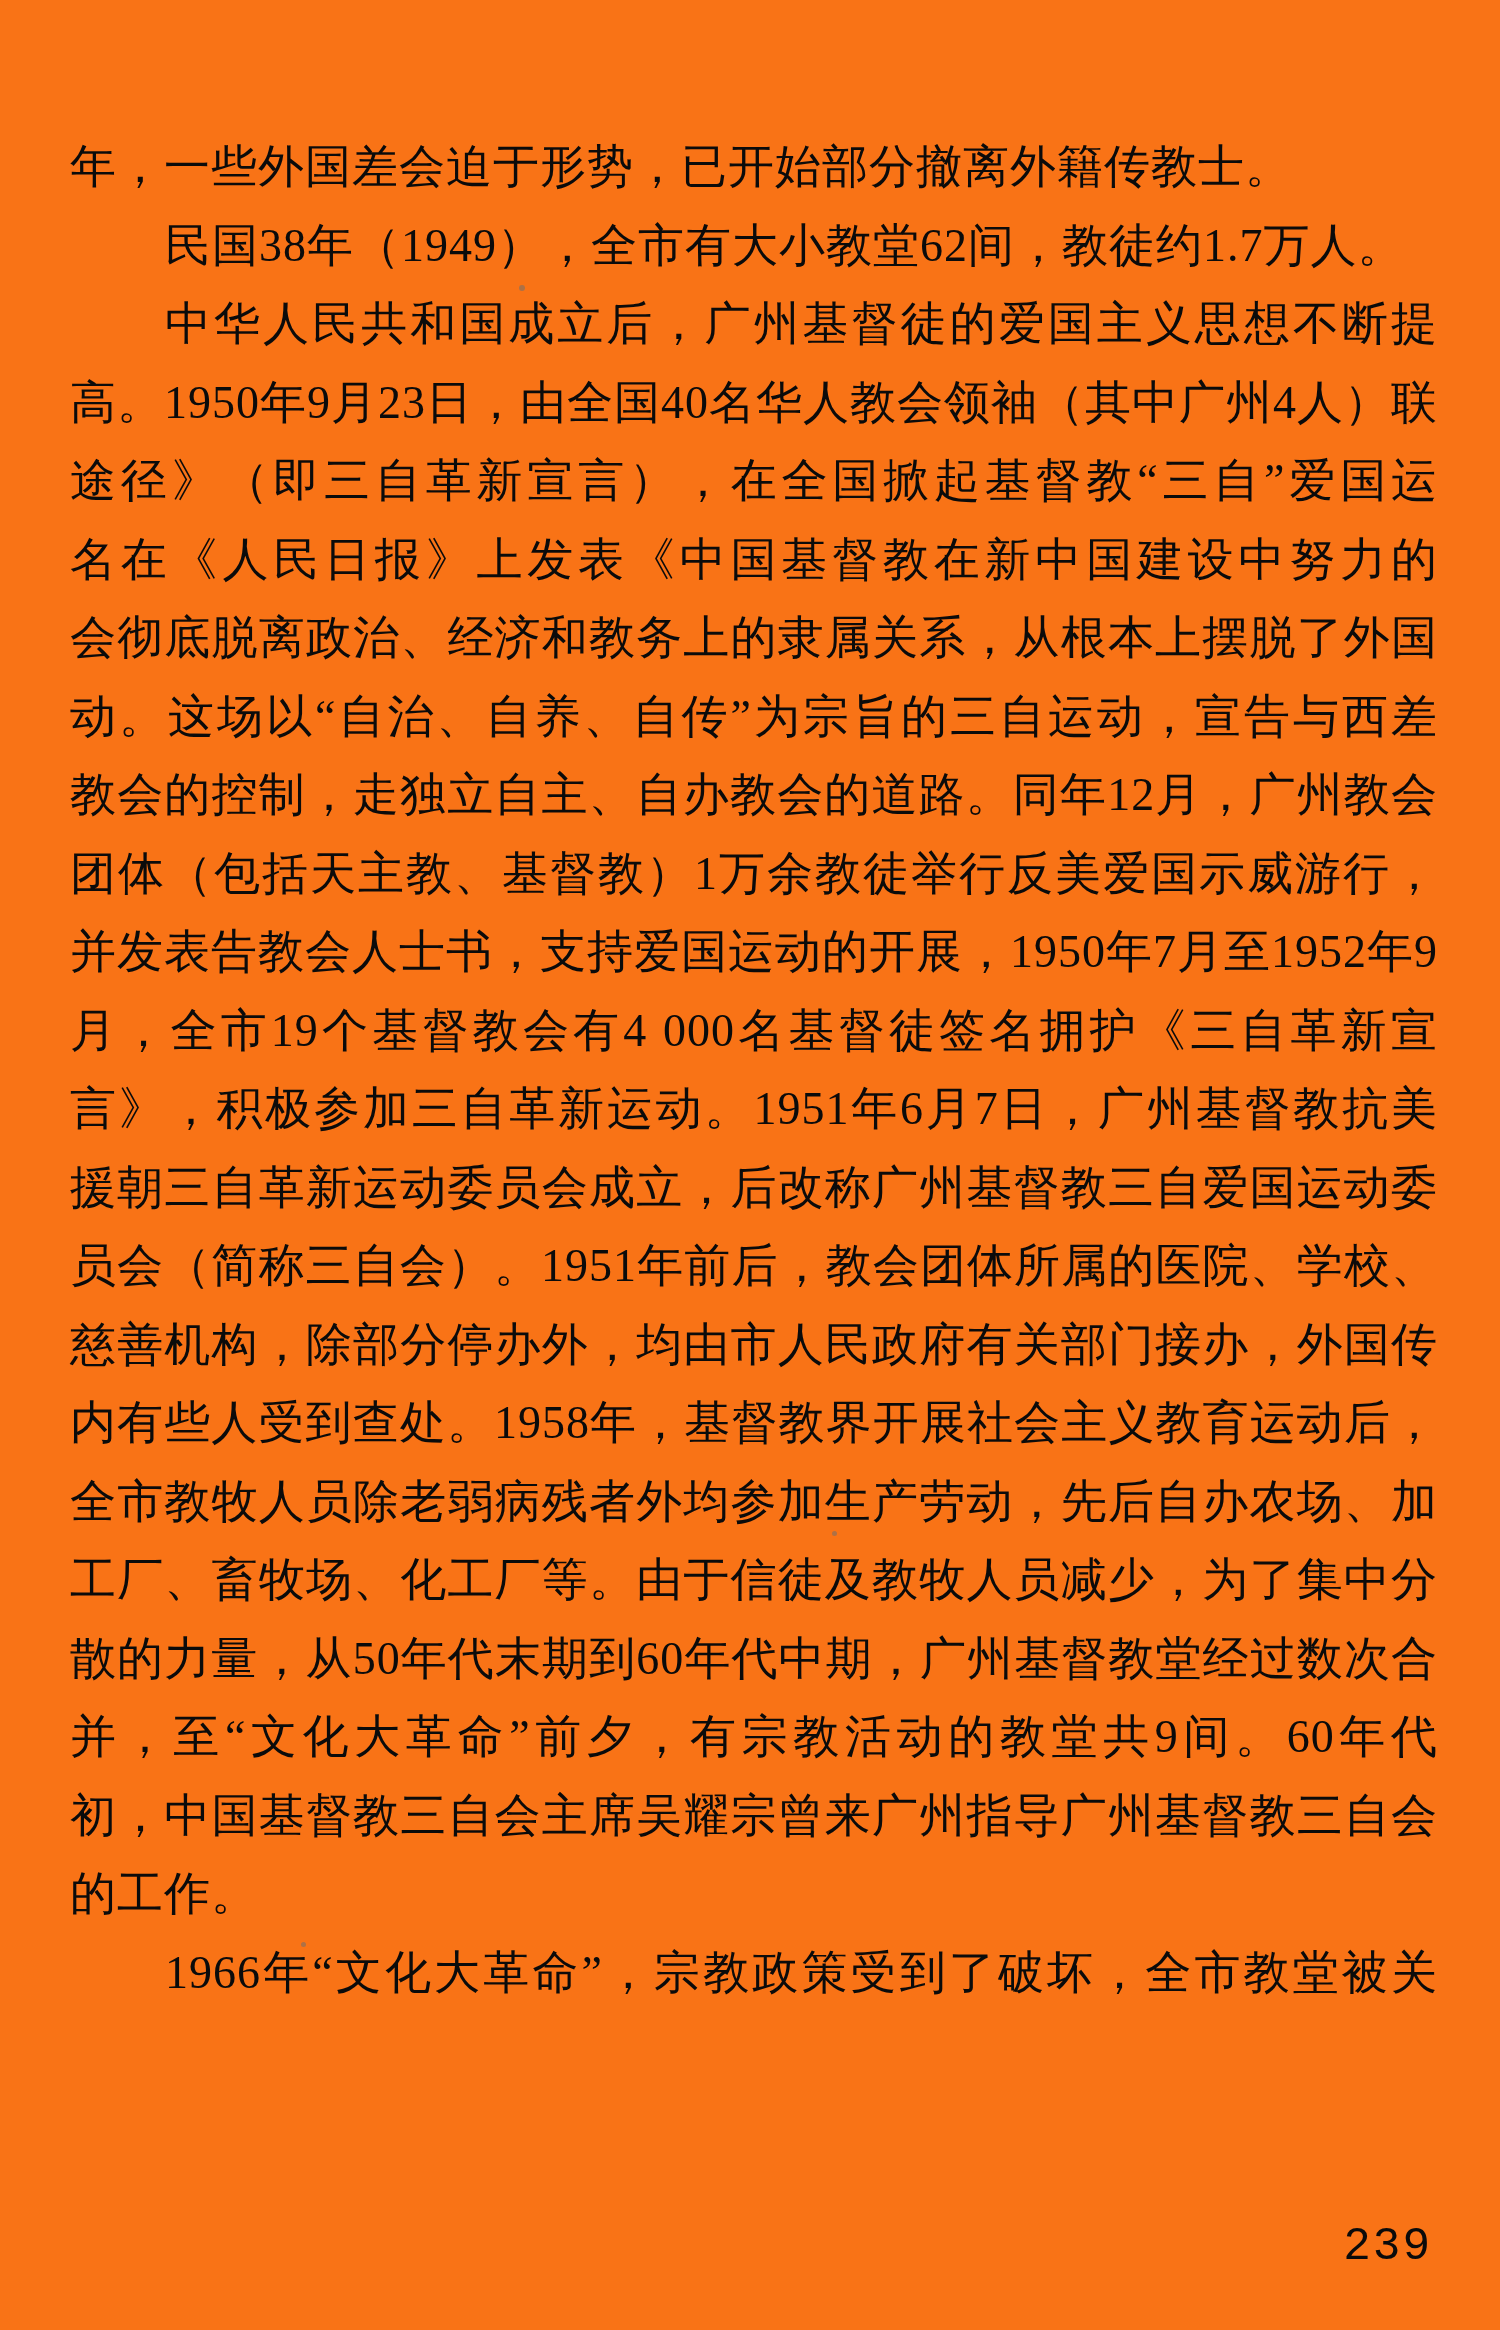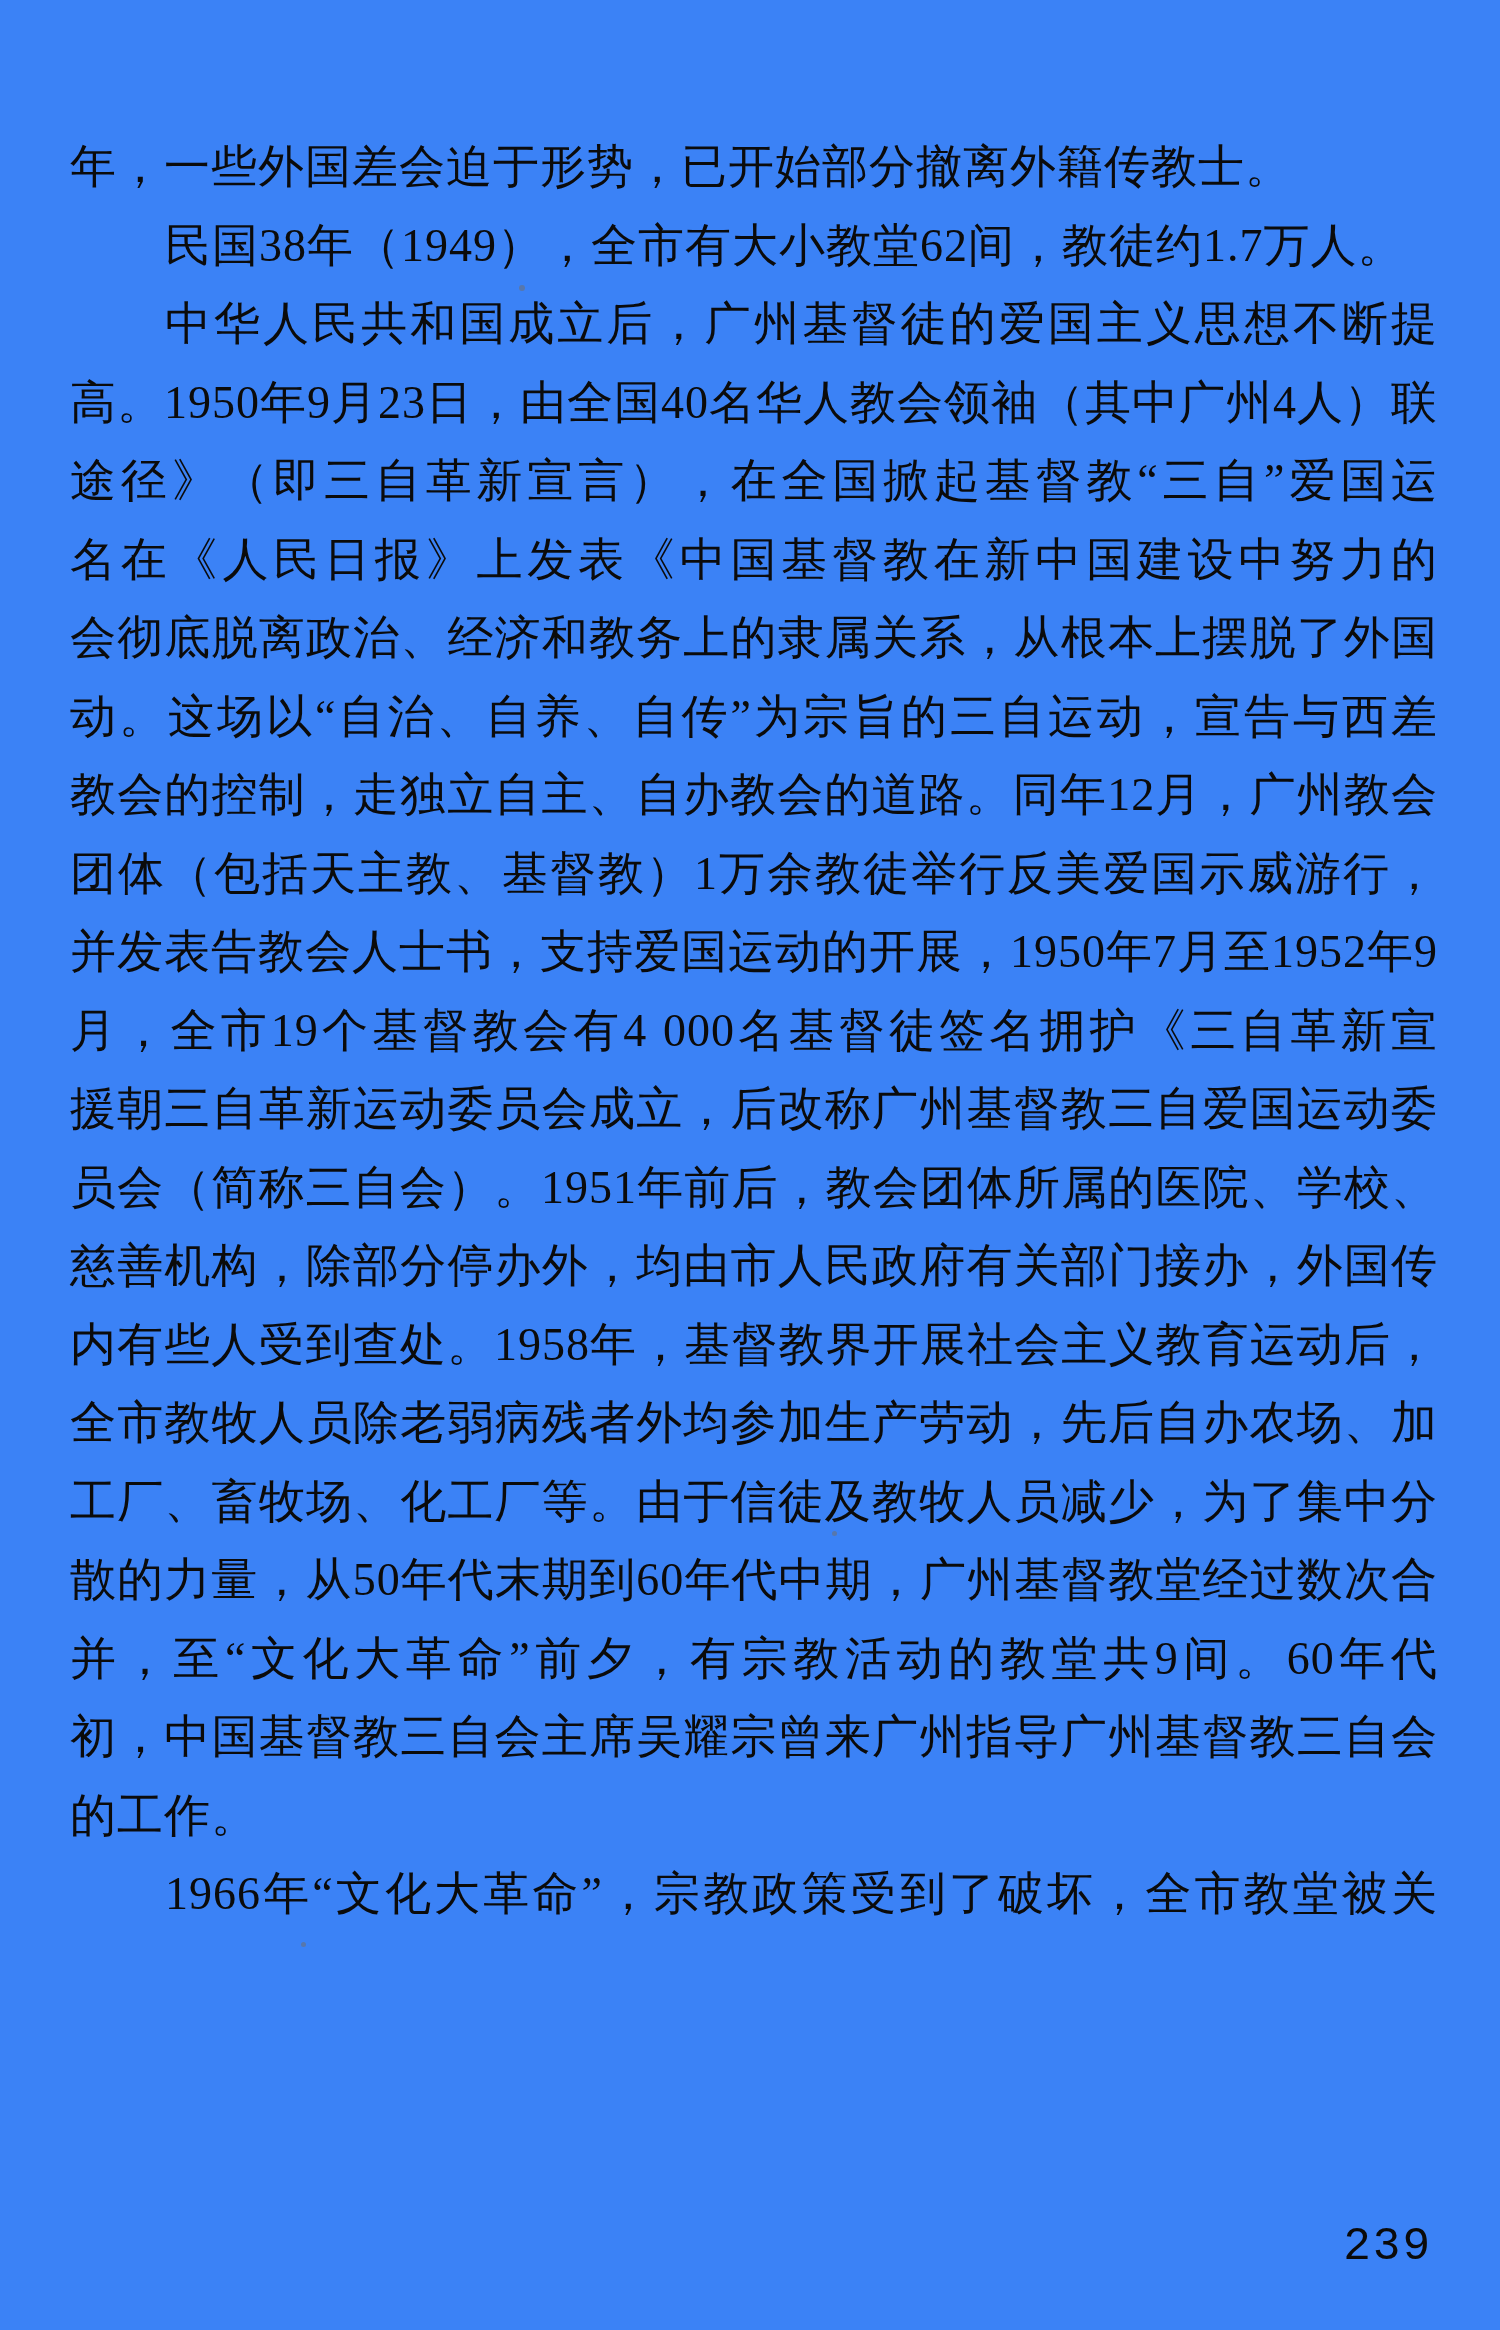--- a/index.html
+++ b/index.html
@@ -54,34 +54,35 @@
     background: #6f6f6f;
     opacity: 0.55;
   }
   .speck.s1 { left: 519px; top: 285px; width: 6px; height: 6px; }
   .speck.s2 { left: 832px; top: 1531px; width: 5px; height: 5px; }
   .speck.s3 { left: 301px; top: 1942px; width: 5px; height: 5px; }
 </style>
 </head>
 <body>
 
-<div class="page" style="background: #3b82f6; color: rgb(11, 11, 11);">
+<div class="page" style="background: #f97316; color: rgb(11, 11, 11);">
   <div class="text-block">
       <div class="line">年，一些外国差会迫于形势，已开始部分撤离外籍传教士。</div>
       <div class="line indent">民国38年（1949），全市有大小教堂62间，教徒约1.7万人。</div>
       <div class="line indent fill">中华人民共和国成立后，广州基督徒的爱国主义思想不断提</div>
       <div class="line fill">高。1950年9月23日，由全国40名华人教会领袖（其中广州4人）联</div>
       <div class="line fill">途径》（即三自革新宣言），在全国掀起基督教“三自”爱国运</div>
       <div class="line fill">名在《人民日报》上发表《中国基督教在新中国建设中努力的</div>
       <div class="line fill">会彻底脱离政治、经济和教务上的隶属关系，从根本上摆脱了外国</div>
       <div class="line fill">动。这场以“自治、自养、自传”为宗旨的三自运动，宣告与西差</div>
       <div class="line fill">教会的控制，走独立自主、自办教会的道路。同年12月，广州教会</div>
       <div class="line fill">团体（包括天主教、基督教）1万余教徒举行反美爱国示威游行，</div>
       <div class="line fill">并发表告教会人士书，支持爱国运动的开展，1950年7月至1952年9</div>
       <div class="line fill">月，全市19个基督教会有4 000名基督徒签名拥护《三自革新宣</div>
+      <div class="line fill">言》，积极参加三自革新运动。1951年6月7日，广州基督教抗美</div>
       <div class="line fill">援朝三自革新运动委员会成立，后改称广州基督教三自爱国运动委</div>
       <div class="line fill">员会（简称三自会）。1951年前后，教会团体所属的医院、学校、</div>
       <div class="line fill">慈善机构，除部分停办外，均由市人民政府有关部门接办，外国传</div>
       <div class="line fill">内有些人受到查处。1958年，基督教界开展社会主义教育运动后，</div>
       <div class="line fill">全市教牧人员除老弱病残者外均参加生产劳动，先后自办农场、加</div>
       <div class="line fill">工厂、畜牧场、化工厂等。由于信徒及教牧人员减少，为了集中分</div>
       <div class="line fill">散的力量，从50年代末期到60年代中期，广州基督教堂经过数次合</div>
       <div class="line fill">并，至“文化大革命”前夕，有宗教活动的教堂共9间。60年代</div>
       <div class="line fill">初，中国基督教三自会主席吴耀宗曾来广州指导广州基督教三自会</div>
       <div class="line">的工作。</div>

